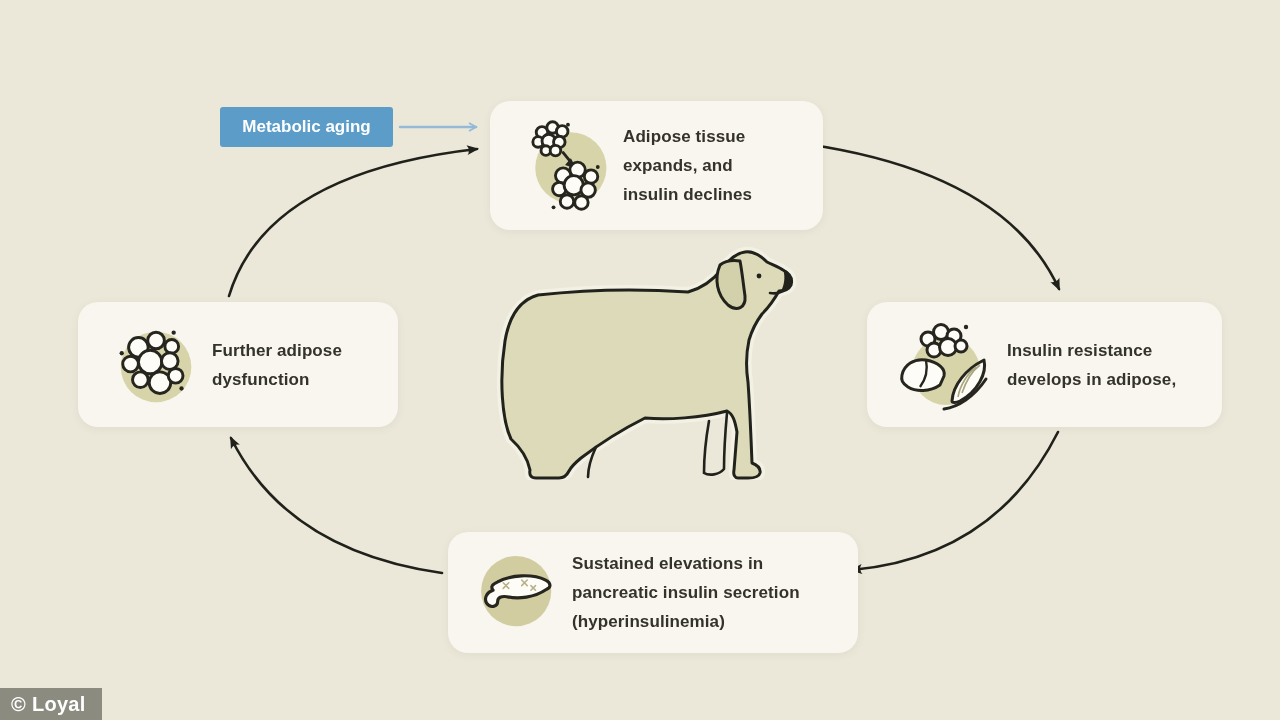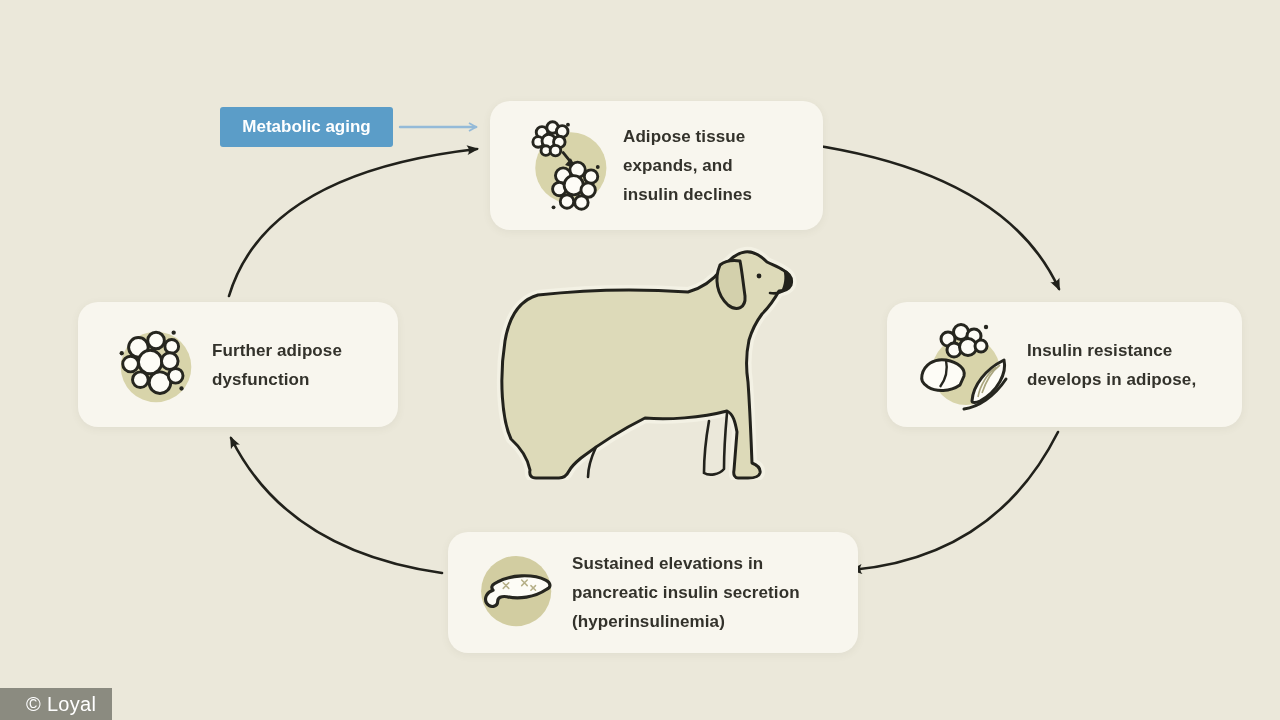--- a/index.html
+++ b/index.html
@@ -15,38 +15,38 @@
     display:flex;align-items:center;
     box-shadow:0 2px 8px rgba(90,85,50,0.07);
   }
   .card .icon-wrap{flex:0 0 auto;display:flex;align-items:center;justify-content:center;}
   .card .txt{
     color:#33322b;font-weight:700;font-size:17px;line-height:29px;
     letter-spacing:.1px;
   }
   .card-top{left:490px;top:71px;width:312px;height:129px;padding-left:21px;margin-top:30px;}
   .card-top .icon-wrap{width:112px;}
-  .card-right{left:867px;top:302px;width:341px;height:125px;padding-left:14px;margin-left:20px;}
+  .card-right{left:867px;top:302px;width:341px;height:125px;padding-left:14px;}
   .card-right .icon-wrap{width:126px;}
   .card-bottom{left:448px;top:532px;width:394px;height:121px;padding-left:16px;}
   .card-bottom .icon-wrap{width:108px;}
   .card-left{left:78px;top:302px;width:294px;height:125px;padding-left:26px;}
   .card-left .icon-wrap{width:108px;}
   .chip{
     position:absolute;left:220px;top:107px;width:173px;height:40px;
     background:#5b9dc8;border-radius:3px;
     display:flex;align-items:center;justify-content:center;
     color:#ffffff;font-weight:700;font-size:17px;
   }
   .dog{position:absolute;left:493px;top:246px;}
   .watermark{
     position:absolute;left:0;top:688px;height:32px;
     background:#8b8b80;color:#ffffff;
-    display:flex;align-items:center;padding:0 16px 0 26px;
-    font-weight:400;font-size:20px;letter-spacing:.3px;
+    display:flex;align-items:center;padding:0 16px 0 11px;
+    font-weight:700;font-size:20px;letter-spacing:.3px;
   }
 </style>
 </head>
 <body>
 
 <div class="stage">
 
   <svg class="arrows-layer" width="1280" height="720" viewBox="0 0 1280 720">
     <defs>
       <marker id="ah" markerWidth="14" markerHeight="13" refX="11" refY="6" orient="auto" markerUnits="userSpaceOnUse">

